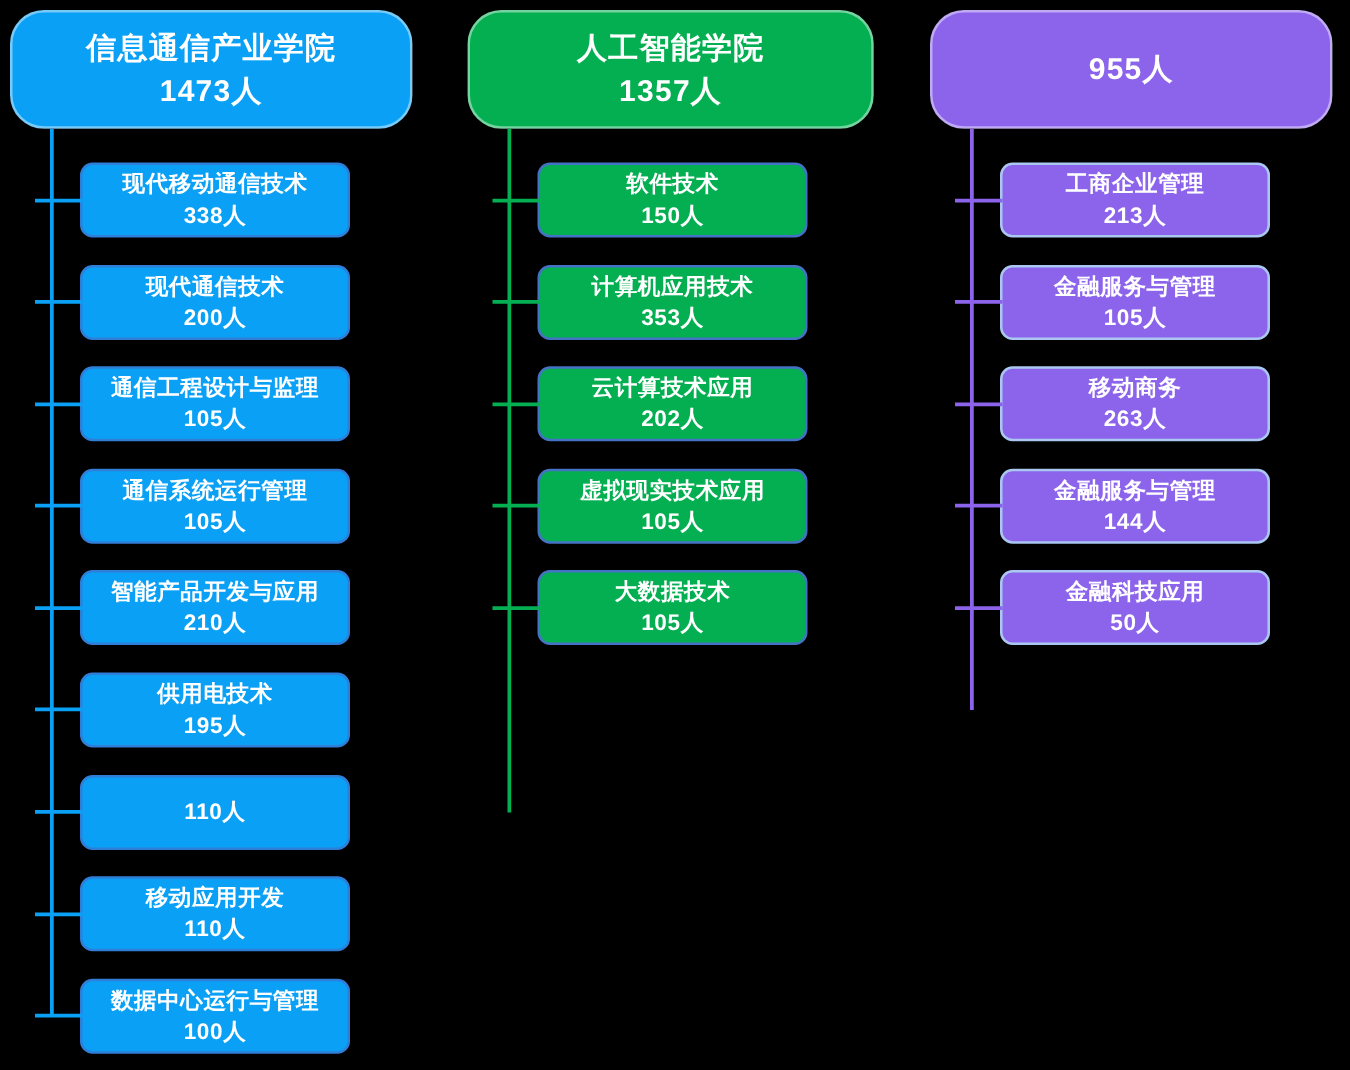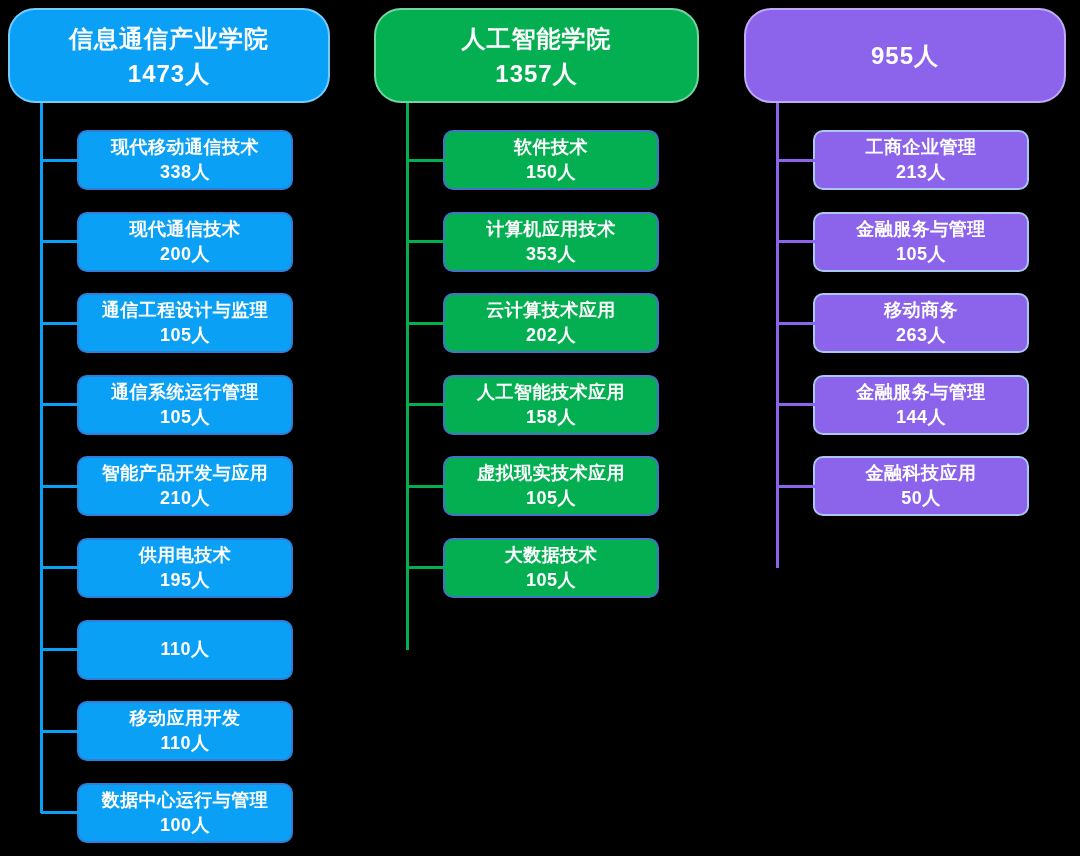--- a/index.html
+++ b/index.html
@@ -21,21 +21,21 @@
     border-radius:27px;display:flex;flex-direction:column;align-items:center;justify-content:center;
     text-align:center;font-size:24px;line-height:35px;letter-spacing:1px;
   }
 
   .trunk{position:absolute;left:32px;top:103px;width:3px;background:var(--fill);}
   .col-1 .trunk{height:710px;}
   .col-2 .trunk{height:547px;}
   .col-3 .trunk{height:465px;}
 
   .kids{
-    position:absolute;left:69px;top:130px;width:216px;
+    position:absolute;left:56px;top:130px;width:216px;
     display:flex;flex-direction:column;gap:21.6px;
   }
   .node{
     position:relative;height:60px;box-sizing:border-box;
     background:var(--fill);border:2px solid var(--cborder);border-radius:10px;
     display:flex;flex-direction:column;align-items:center;justify-content:center;
     text-align:center;font-size:18px;line-height:25px;letter-spacing:0.5px;
   }
   .node .stub{
     position:absolute;left:-38px;top:50%;width:38px;height:3px;
@@ -118,25 +118,20 @@
         <div>计算机应用技术</div>
         <div>353人</div>
       </div>
       <div class="node">
         <div class="stub"></div>
         <div>云计算技术应用</div>
         <div>202人</div>
       </div>
       <div class="node">
         <div class="stub"></div>
-        <div>人工智能技术应用</div>
-        <div>158人</div>
-      </div>
-      <div class="node">
-        <div class="stub"></div>
         <div>虚拟现实技术应用</div>
         <div>105人</div>
       </div>
       <div class="node">
         <div class="stub"></div>
         <div>大数据技术</div>
         <div>105人</div>
       </div>
     </div>
   </section>

